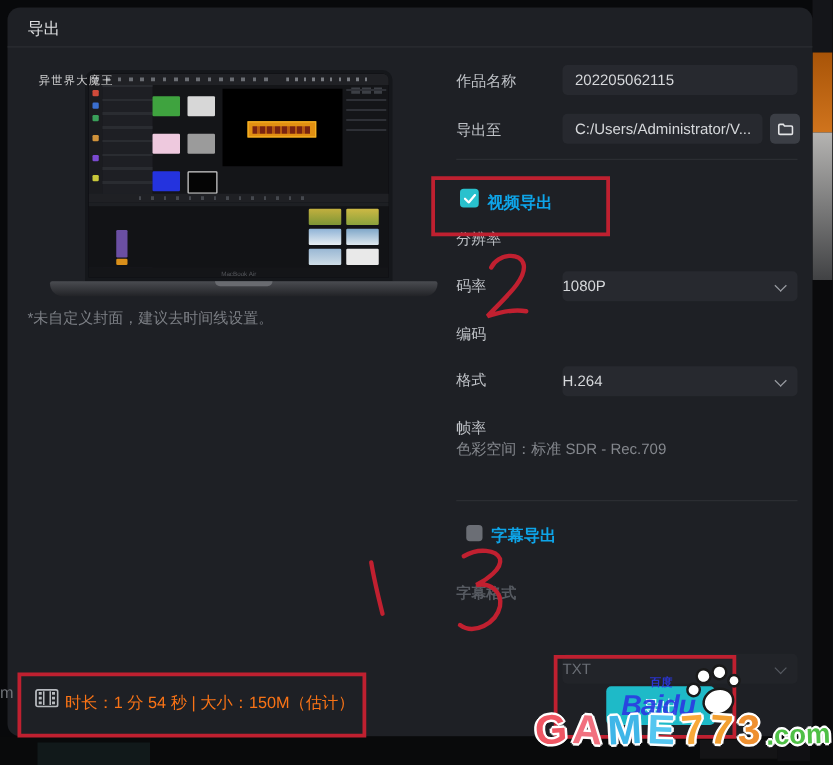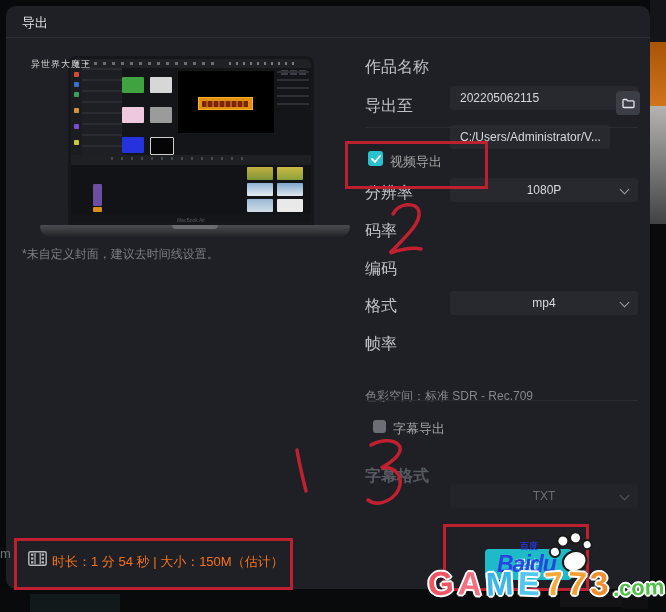--- a/index.html
+++ b/index.html
@@ -55,26 +55,26 @@
   .clip-orange{left:22px;top:45px;width:9px;height:5px;background:#d98f1a;border-radius:1px;}
   .thumb{position:absolute;width:26px;height:13px;border-radius:1px;}
   .lt-mbair{left:0;top:158px;width:240px;text-align:center;font-size:5px;color:#55575c;}
   .lt-base{left:0;top:171px;width:310px;height:12px;background:linear-gradient(180deg,#4a4c51,#222327);
            border-radius:2px 2px 12px 12px;}
   .lt-notch{left:132px;top:0;width:46px;height:4px;background:#696b70;border-radius:0 0 8px 8px;}
   .pv-watermark{left:25px;top:52px;font-size:9px;color:rgba(240,240,240,.85);letter-spacing:1px;}
   .note{left:16px;top:240px;font-size:12px;color:#7c7f85;}
 
   
-  .f-label{position:absolute;left:359px;font-size:16px;color:#bfc2c7;}
-  .f-label-b{position:absolute;font-size:13px;font-weight:normal;color:#a3a3a3;}
+  .f-label{position:absolute;left:359px;font-size:12px;color:#bfc2c7;}
+  .f-label-b{position:absolute;font-size:13px;font-weight:bold;color:#0ea5e9;}
   .f-input{position:absolute;left:444px;width:188px;height:24px;background:#27292f;border-radius:4px;
-           color:#d6d8db;font-size:12px;line-height:24px;padding:0 10px;box-sizing:border-box;margin-top:34px;}
+           color:#d6d8db;font-size:12px;line-height:24px;padding:0 10px;box-sizing:border-box;}
   .f-select{position:absolute;left:444px;width:188px;height:24px;background:#27292f;border-radius:4px;
-           color:#d6d8db;font-size:12px;line-height:24px;text-align:center;box-sizing:border-box;}
+           color:#d6d8db;font-size:12px;line-height:24px;text-align:left;box-sizing:border-box;margin-top:39px;}
   .chev{position:absolute;right:10px;top:8px;width:6px;height:6px;border-right:1.5px solid #9a9da3;
         border-bottom:1.5px solid #9a9da3;transform:rotate(45deg);}
   .divider{position:absolute;left:359px;width:273px;height:1px;background:#2b2d32;}
   .folder-btn{left:610px;top:85px;width:24px;height:24px;background:#3b3e45;border-radius:4px;
         display:flex;align-items:center;justify-content:center;}
   .cb{position:absolute;border-radius:3px;}
   .cb-on{width:15px;height:15px;background:#29c1cd;display:flex;align-items:center;justify-content:center;}
   .cb-off{width:13px;height:13px;background:#6b6e75;}
   .dim .f-label{color:#565a61;font-weight:bold;}
   .dim .f-select{background:#222429;color:#6a6e75;}
@@ -195,30 +195,30 @@
 
   <div class="f-label" style="top:177px">分辨率</div>
   <div class="f-select" style="top:172px">
     <span>1080P</span>
     <span class="chev"></span>
   </div>
 
   <div class="f-label" style="top:215px">码率</div>
 
   <div class="f-label" style="top:253px">编码</div>
+  <div class="f-select" style="top:248px">
+    <span>H.264</span>
+    <span class="chev"></span>
+  </div>
 
   <div class="f-label" style="top:290px">格式</div>
-  <div class="f-select" style="top:285px">
-    <span>mp4</span>
-    <span class="chev"></span>
-  </div>
 
   <div class="f-label" style="top:328px">帧率</div>
 
-  <div class="gray-text" style="top:382px">色彩空间：标准 SDR - Rec.709</div>
+  <div class="gray-text" style="top:345px">色彩空间：标准 SDR - Rec.709</div>
 
   <div class="divider" style="top:394px"></div>
 
   <div class="cb cb-off" style="left:367px;top:414px"></div>
   <div class="f-label-b" style="left:387px;top:414px">字幕导出</div>
 
   <div class="dim">
     <div class="f-label" style="top:460px">字幕格式</div>
     <div class="f-select" style="top:478px">
       <span>TXT</span>

